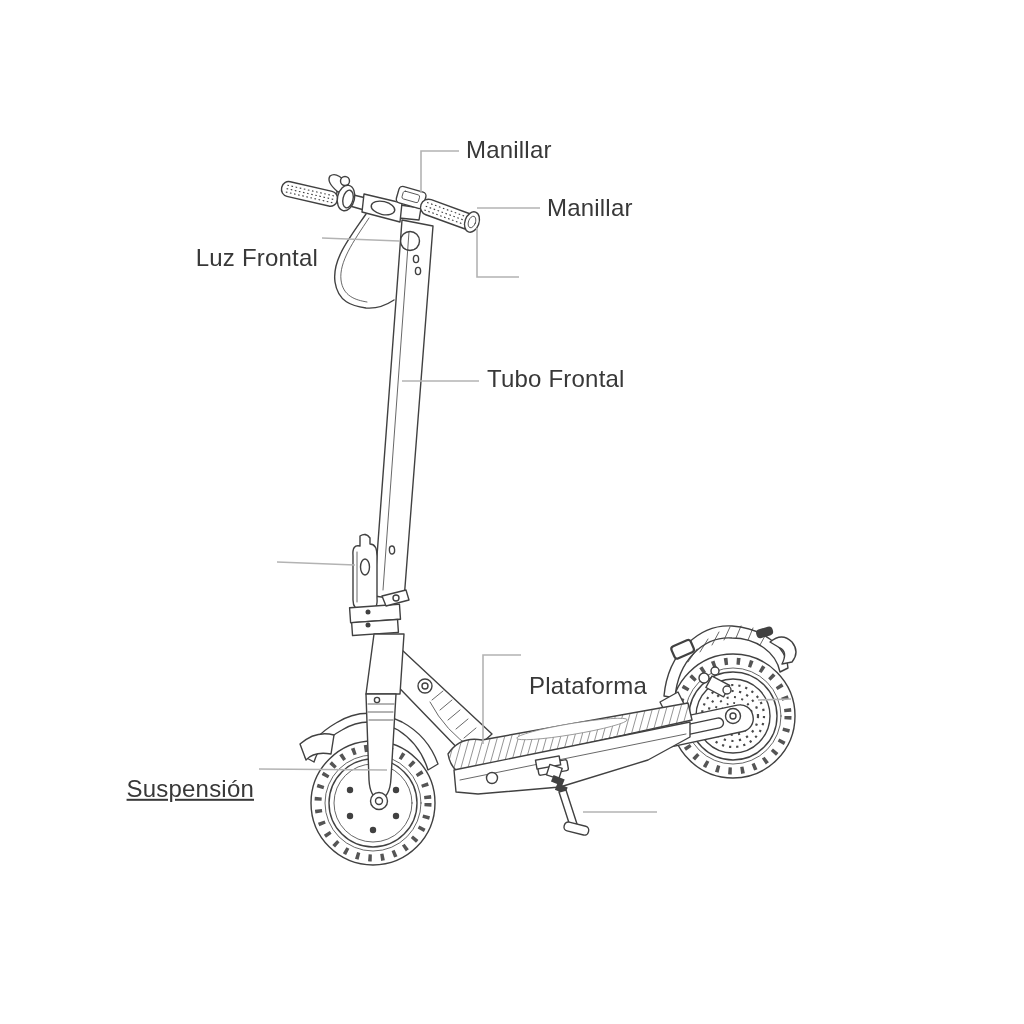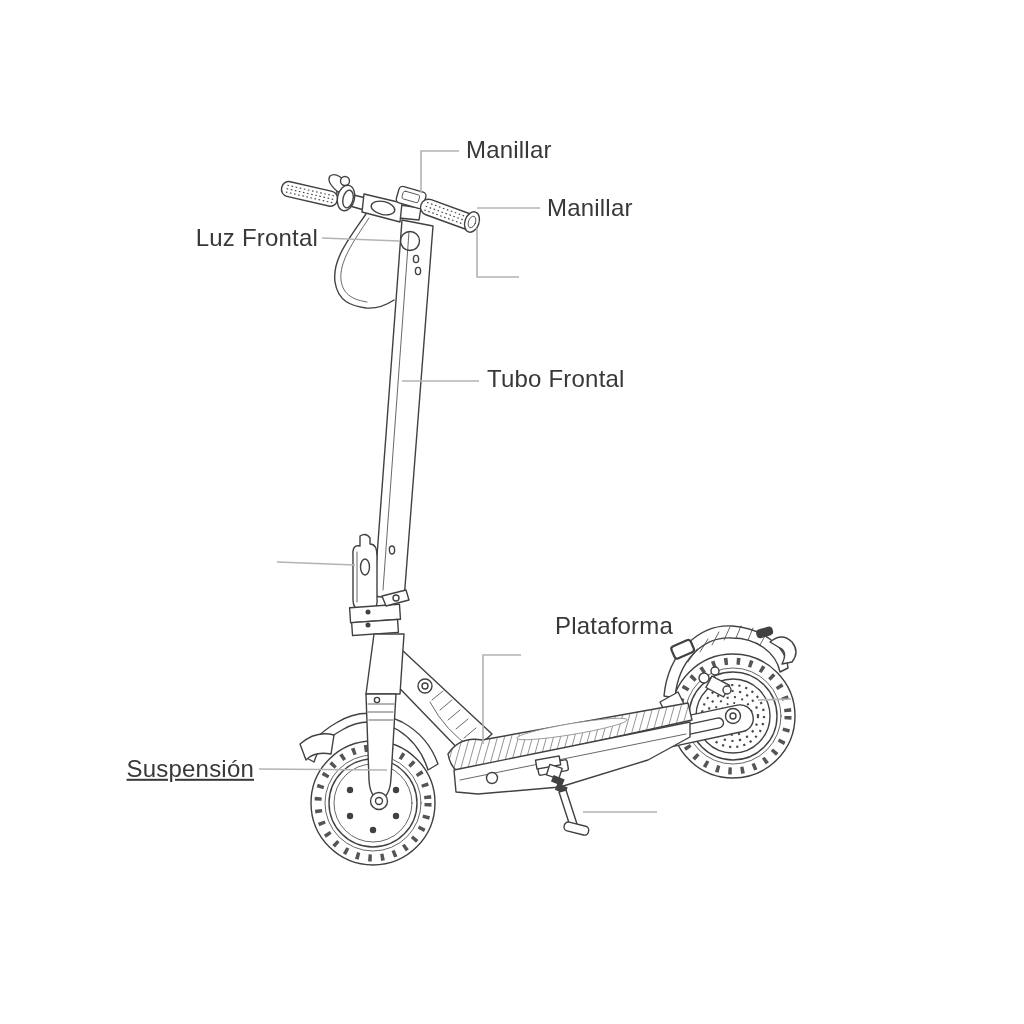--- a/index.html
+++ b/index.html
@@ -20,21 +20,21 @@
   .stage svg { position: absolute; left: 0; top: 0; }
   .label {
     position: absolute;
     transform: translateY(-50%);
     font-size: 24px;
     line-height: 1.1;
     color: var(--text);
     white-space: nowrap;
     letter-spacing: 0.2px;
   }
-  .label.r { text-align: left; }
+  .label.r { text-align: left; margin-top: 20px; }
   
   .ln  { fill: none; stroke: var(--line); stroke-width: 1.4; stroke-linecap: round; stroke-linejoin: round; }
   .thin{ stroke-width: 0.8; }
   .fw  { fill: #ffffff; stroke: var(--line); stroke-width: 1.4; stroke-linejoin: round; }
   .dk  { fill: var(--line); stroke: none; }
   .rf  { fill: #ffffff; stroke: var(--line); stroke-width: 2.2; }
   .tread { fill: none; stroke: #555555; stroke-width: 7; }
   .dots  { fill: none; stroke: #4a4a4a; }
   .knurl { fill: none; stroke: #3f3f3f; stroke-width: 1.1; }
   .tex   { stroke: #4d4d4d; stroke-width: 0.6; fill: none; }
@@ -231,16 +231,16 @@
       <line class="leader" x1="758" y1="700" x2="791" y2="699"></line>
       <line class="leader" x1="259" y1="769" x2="387" y2="770"></line>
       <line class="leader" x1="583" y1="812" x2="657" y2="812"></line>
     </g>
   </svg>
 
   <div class="label" style="left:466px; top:150px;">Manillar</div>
   <div class="label" style="left:547px; top:208px;text-align:center;">Manillar</div>
   <div class="label r" style="right:706px; top:238px;">Luz Frontal</div>
   <div class="label" style="left:487px; top:379px;">Tubo Frontal</div>
-  <div class="label" style="left:529px; top:626px;margin-left:26px;">Plataforma</div>
+  <div class="label" style="left:529px; top:686px;">Plataforma</div>
   <div class="label r" style="right:770px; top:769px;text-decoration:underline;">Suspensión</div>
 
 </div>
 
 </body></html>

